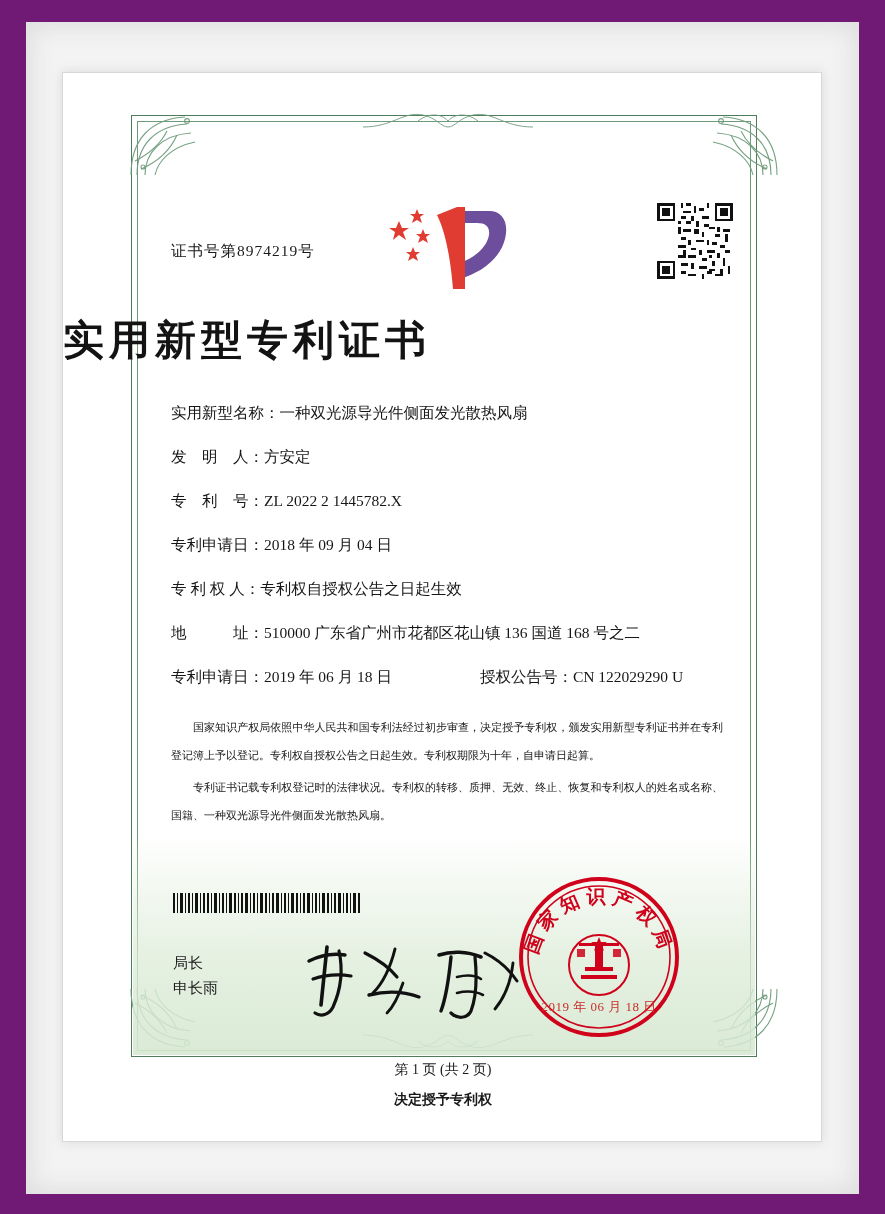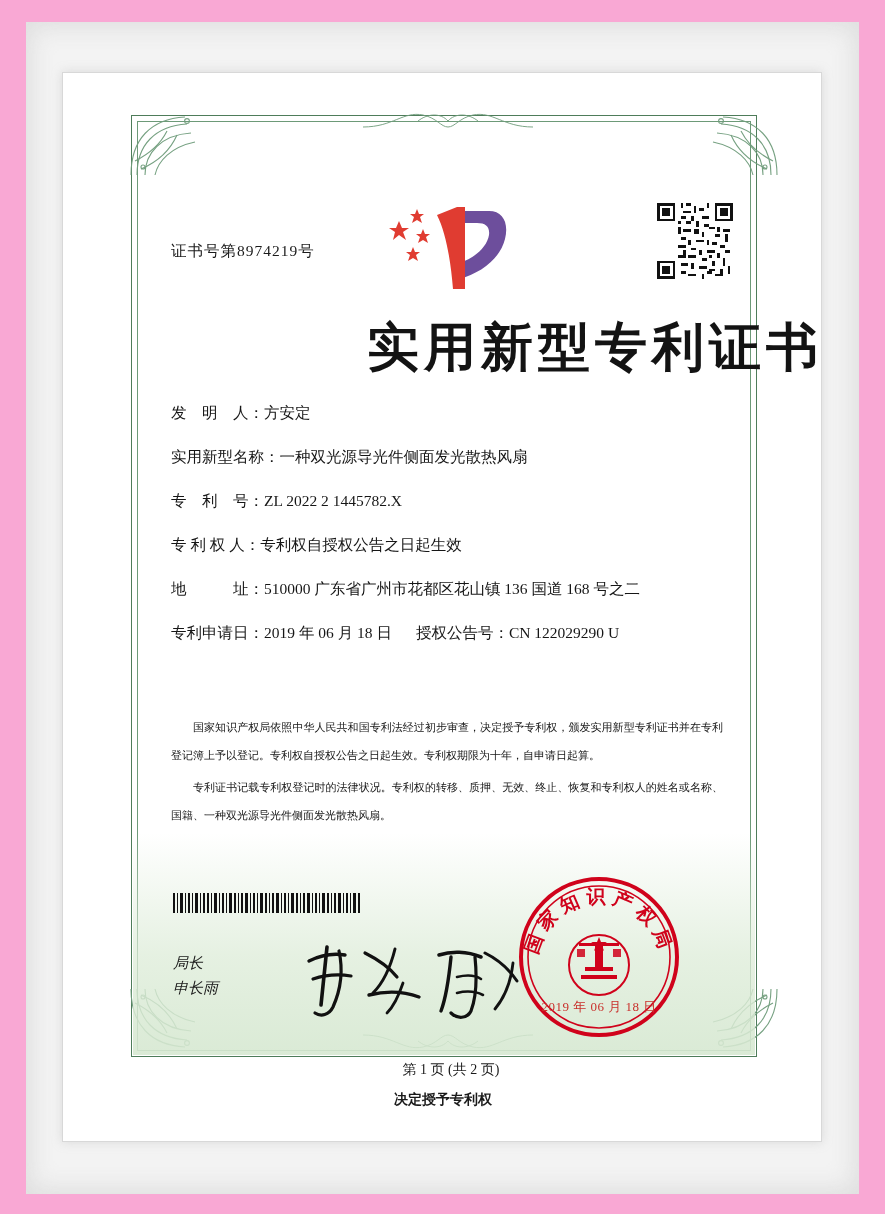--- a/index.html
+++ b/index.html
@@ -12,21 +12,21 @@
     height: 1214px;
     font-family: "Liberation Serif", serif;
     -webkit-font-smoothing: antialiased;
   }
 
   
   .scan {
     position: relative;
     width: 885px;
     height: 1214px;
-    background: #f9a8d4;
+    background: #701a75;
     box-sizing: border-box;
   }
   .scan-shadow {
     position: absolute;
     left: 26px;
     top: 22px;
     width: 833px;
     height: 1172px;
     background: #f3f3f3;
     box-shadow: inset 0 0 22px 6px rgba(200,200,200,0.45);
@@ -114,22 +114,22 @@
     width: 76px;
     height: 76px;
   }
 
   
   .cert-title {
     position: absolute;
     left: 0;
     top: 240px;
     width: 760px;
-    text-align: right;
-    font-size: 52px;
+    text-align: left;
+    font-size: 41px;
     font-weight: bold;
     letter-spacing: 5px;
     color: #131313;
     font-family: "DejaVu Sans", sans-serif;
   }
 
   
   .fields {
     position: absolute;
     left: 108px;
@@ -146,21 +146,21 @@
   .field-label {
     display: inline-block;
     font-family: "Liberation Serif", serif;
   }
   .field-value {
     display: inline-block;
     font-family: "Liberation Serif", serif;
   }
   .field-row.two-col .second-label {
     display: inline-block;
-    margin-left: 24px;
+    margin-left: 88px;
   }
 
   
   .para-block {
     position: absolute;
     left: 108px;
     top: 640px;
     width: 552px;
     font-size: 11px;
     line-height: 28px;
@@ -183,21 +183,20 @@
   }
 
   
   .sig-label {
     position: absolute;
     left: 110px;
     top: 878px;
     font-size: 15px;
     line-height: 25px;
     color: #1a1a1a;
-    font-style: italic;
   }
   .sig-script {
     position: absolute;
     left: 236px;
     top: 860px;
     width: 240px;
     height: 90px;
   }
 
   
@@ -215,21 +214,21 @@
     width: 168px;
     text-align: center;
     font-size: 13px;
     color: #c9302c;
     letter-spacing: .5px;
   }
 
   
   .page-num {
     position: absolute;
-    left: 8px;
+    left: 0;
     top: 988px;
     width: 760px;
     text-align: center;
     font-size: 14px;
     color: #1a1a1a;
   }
   .footnote {
     position: absolute;
     left: 0;
     top: 1018px;
@@ -397,27 +396,30 @@
           <rect x="22" y="27" width="3" height="1"></rect>
         <rect x="8" y="7" width="1" height="1"></rect>
           <rect x="20" y="20" width="1" height="1"></rect>
       </g>
     </svg>
 
     <div class="cert-title">实用新型专利证书</div>
 
     <div class="fields">
       <div class="field-row">
+        <span class="field-label">实用新型名称：</span><span class="field-value">一种双光源导光件侧面发光散热风扇</span>
+      </div>
+      <div class="field-row">
         <span class="field-label">发　明　人：</span><span class="field-value">方安定</span>
-      </div>
-      <div class="field-row">
-        <span class="field-label">实用新型名称：</span><span class="field-value">一种双光源导光件侧面发光散热风扇</span>
       </div>
       <div class="field-row">
         <span class="field-label">专　利　号：</span><span class="field-value">ZL 2022 2 1445782.X</span>
+      </div>
+      <div class="field-row">
+        <span class="field-label">专利申请日：</span><span class="field-value">2018 年 09 月 04 日</span>
       </div>
       <div class="field-row">
         <span class="field-label">专 利 权 人：</span><span class="field-value">专利权自授权公告之日起生效</span>
       </div>
       <div class="field-row">
         <span class="field-label">地　　　址：</span><span class="field-value">510000 广东省广州市花都区花山镇 136 国道 168 号之二</span>
       </div>
       <div class="field-row two-col">
         <span class="field-label">专利申请日：</span><span class="field-value">2019 年 06 月 18 日</span><span class="field-label second-label">授权公告号：</span><span class="field-value">CN 122029290 U</span>
       </div>

